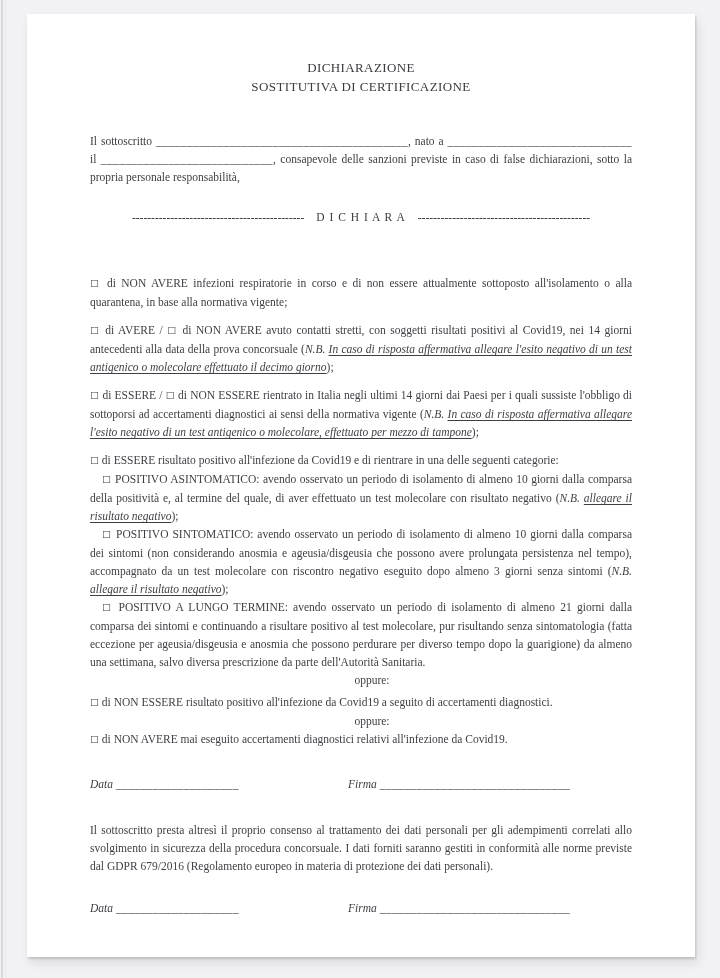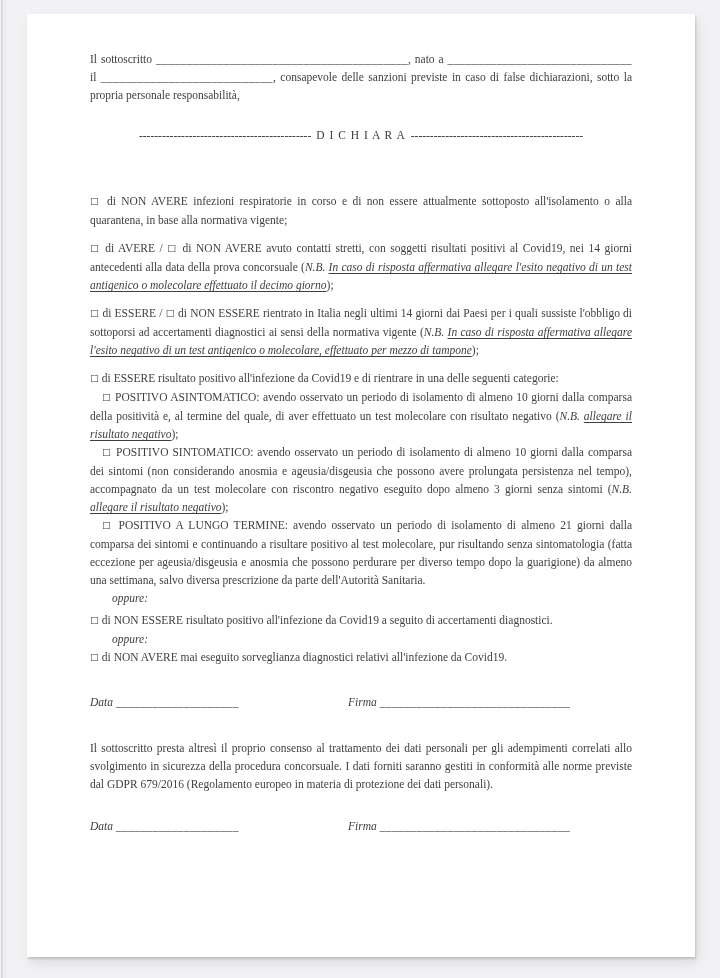--- a/index.html
+++ b/index.html
@@ -15,42 +15,46 @@
     background:#ffffff;box-sizing:border-box;padding:0 63px;
     box-shadow:1px 2px 2px rgba(70,70,80,.22), 3px 6px 10px rgba(70,70,80,.12);
     font-size:11.5px;line-height:18px;color:#3e3e44;
   }
   .title{padding-top:44px;text-align:center;font-size:13px;line-height:19px;
          letter-spacing:.4px;color:#3a3a40;}
   .para{margin:0;text-align:justify;}
   .intro{margin-top:36px;}
   .blank,.line{letter-spacing:.4px;color:#47474d;}
   .dichiara{margin-top:22px;text-align:center;white-space:nowrap;font-size:11.5px;color:#3a3a40;}
-  .dword{margin:0 5px;letter-spacing:1px;}
+  .dword{margin:0 12px;letter-spacing:1px;}
   .item{margin-top:10px;}
   .first{margin-top:48px;}
   .sub{text-indent:12px;margin-top:0;}
-  .opp{margin:0 0 0 22px;font-style:italic;text-align:left;}
+  .opp{margin:0 0 0 22px;text-align:center;}
   .nb{font-style:italic;}
   .u{font-style:italic;text-decoration:underline;text-underline-offset:2px;}
   .cb{font-family:"DejaVu Sans",sans-serif;font-size:9.5px;position:relative;top:-1px;}
   .sigrow{display:flex;margin-top:26px;align-items:center;}
   .sigcol{width:258px;}
   .sig-label{font-style:italic;}
   .consent{margin-top:28px;}
   .sig2{margin-top:24px;}
 </style>
 </head>
 <body>
 
 <div class="edge-a"></div>
 <div class="edge-b"></div>
 
 <div class="page">
 
+  <div class="title">
+    <div>DICHIARAZIONE</div>
+    <div>SOSTITUTIVA DI CERTIFICAZIONE</div>
+  </div>
 
   <p class="para intro"><span>Il sottoscritto </span><span class="blank">_________________________________________</span><span>, nato a </span><span class="blank">______________________________</span><span> il </span><span class="blank">____________________________</span><span>, consapevole delle sanzioni previste in caso di false dichiarazioni, sotto la propria personale responsabilità,</span></p>
 
   <div class="dichiara"><span class="dash">---------------------------------------------</span><span class="dword">D I C H I A R A</span><span class="dash">---------------------------------------------</span></div>
 
   <p class="para item first"><span class="cb">□</span><span> di NON AVERE infezioni respiratorie in corso e di non essere attualmente sottoposto all'isolamento o alla quarantena, in base alla normativa vigente;</span></p>
 
   <p class="para item"><span class="cb">□</span><span> di AVERE / </span><span class="cb">□</span><span> di NON AVERE avuto contatti stretti, con soggetti risultati positivi al Covid19, nei 14 giorni antecedenti alla data della prova concorsuale (</span><span class="nb">N.B. </span><span class="u">In caso di risposta affermativa allegare l'esito negativo di un test antigenico o molecolare effettuato il decimo giorno</span><span>);</span></p>
 
   <p class="para item"><span class="cb">□</span><span> di ESSERE / </span><span class="cb">□</span><span> di NON ESSERE rientrato in Italia negli ultimi 14 giorni dai Paesi per i quali sussiste l'obbligo di sottoporsi ad accertamenti diagnostici ai sensi della normativa vigente (</span><span class="nb">N.B. </span><span class="u">In caso di risposta affermativa allegare l'esito negativo di un test antigenico o molecolare, effettuato per mezzo di tampone</span><span>);</span></p>
@@ -63,21 +67,21 @@
   <p class="para sub"><span class="cb">□</span><span> POSITIVO SINTOMATICO: avendo osservato un periodo di isolamento di almeno 10 giorni dalla comparsa dei sintomi (non considerando anosmia e ageusia/disgeusia che possono avere prolungata persistenza nel tempo), accompagnato da un test molecolare con riscontro negativo eseguito dopo almeno 3 giorni senza sintomi (</span><span class="nb">N.B. </span><span class="u">allegare il risultato negativo</span><span>);</span></p>
 
   <p class="para sub"><span class="cb">□</span><span> POSITIVO A LUNGO TERMINE: avendo osservato un periodo di isolamento di almeno 21 giorni dalla comparsa dei sintomi e continuando a risultare positivo al test molecolare, pur risultando senza sintomatologia (fatta eccezione per ageusia/disgeusia e anosmia che possono perdurare per diverso tempo dopo la guarigione) da almeno una settimana, salvo diversa prescrizione da parte dell'Autorità Sanitaria.</span></p>
 
   <p class="para opp">oppure:</p>
 
   <p class="para item" style="margin-top:4px"><span class="cb">□</span><span> di NON ESSERE risultato positivo all'infezione da Covid19 a seguito di accertamenti diagnostici.</span></p>
 
   <p class="para opp">oppure:</p>
 
-  <p class="para item" style="margin-top:0"><span class="cb">□</span><span> di NON AVERE mai eseguito sorveglianza diagnostici relativi all'infezione da Covid19.</span></p>
+  <p class="para item" style="margin-top:0"><span class="cb">□</span><span> di NON AVERE mai eseguito accertamenti diagnostici relativi all'infezione da Covid19.</span></p>
 
   <div class="sigrow">
     <span class="sigcol"><span class="sig-label">Data</span> <span class="line">____________________</span></span>
     <span><span class="sig-label">Firma</span> <span class="line">_______________________________</span></span>
   </div>
 
   <p class="para consent">Il sottoscritto presta altresì il proprio consenso al trattamento dei dati personali per gli adempimenti correlati allo svolgimento in sicurezza della procedura concorsuale. I dati forniti saranno gestiti in conformità alle norme previste dal GDPR 679/2016 (Regolamento europeo in materia di protezione dei dati personali).</p>
 
   <div class="sigrow sig2">
     <span class="sigcol"><span class="sig-label">Data</span> <span class="line">____________________</span></span>

